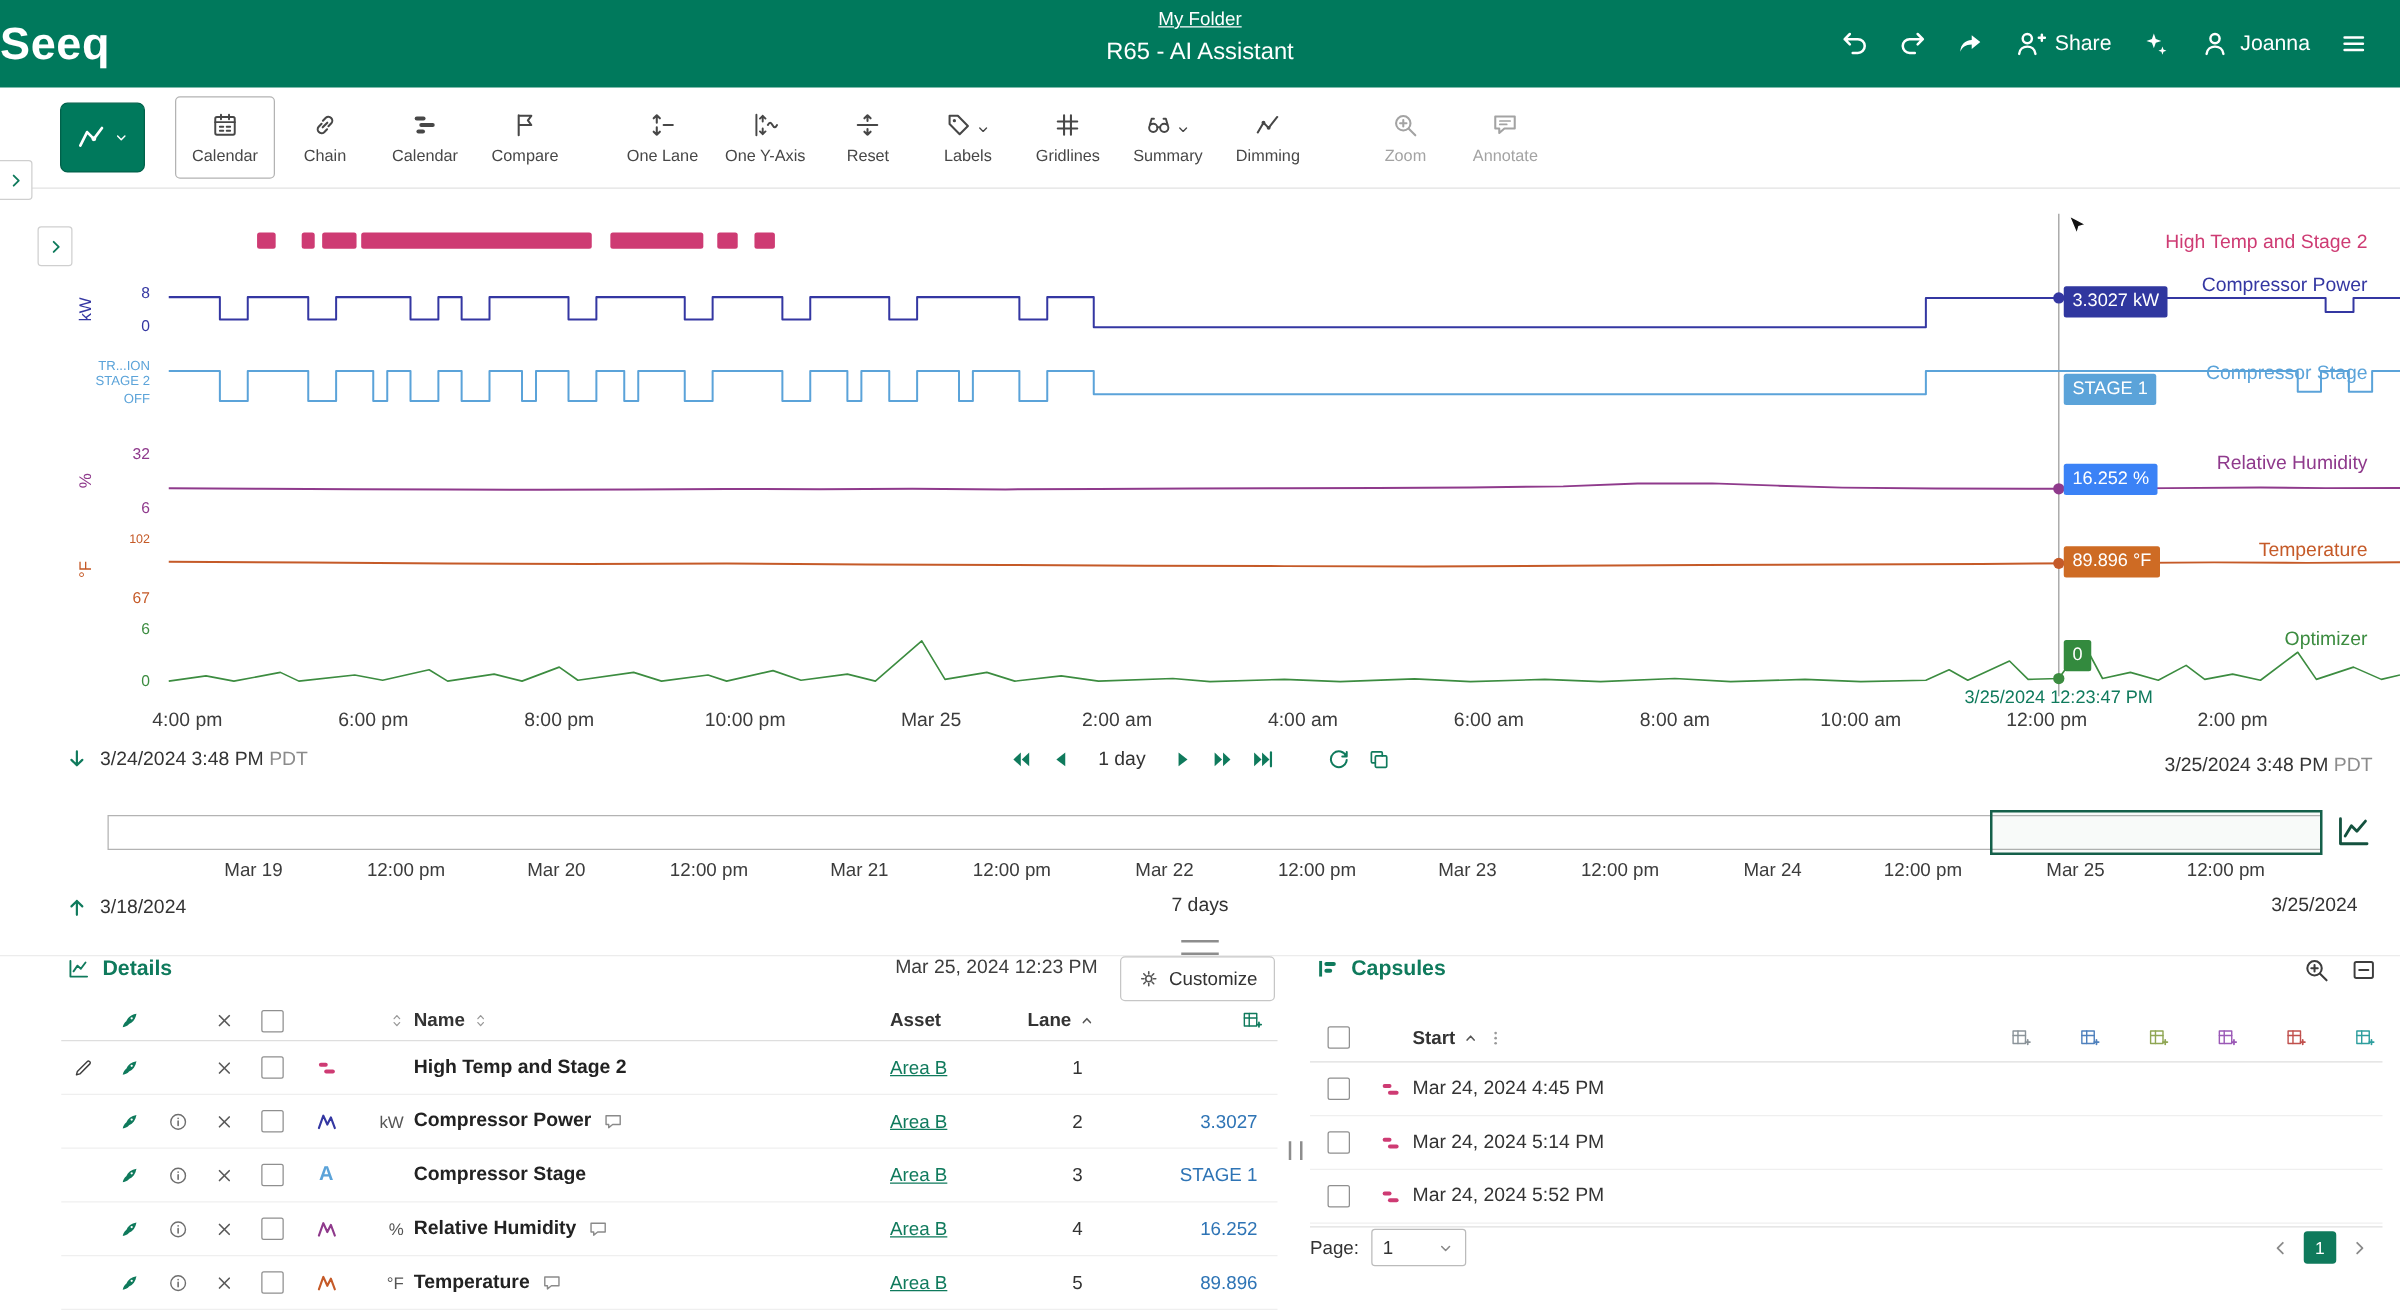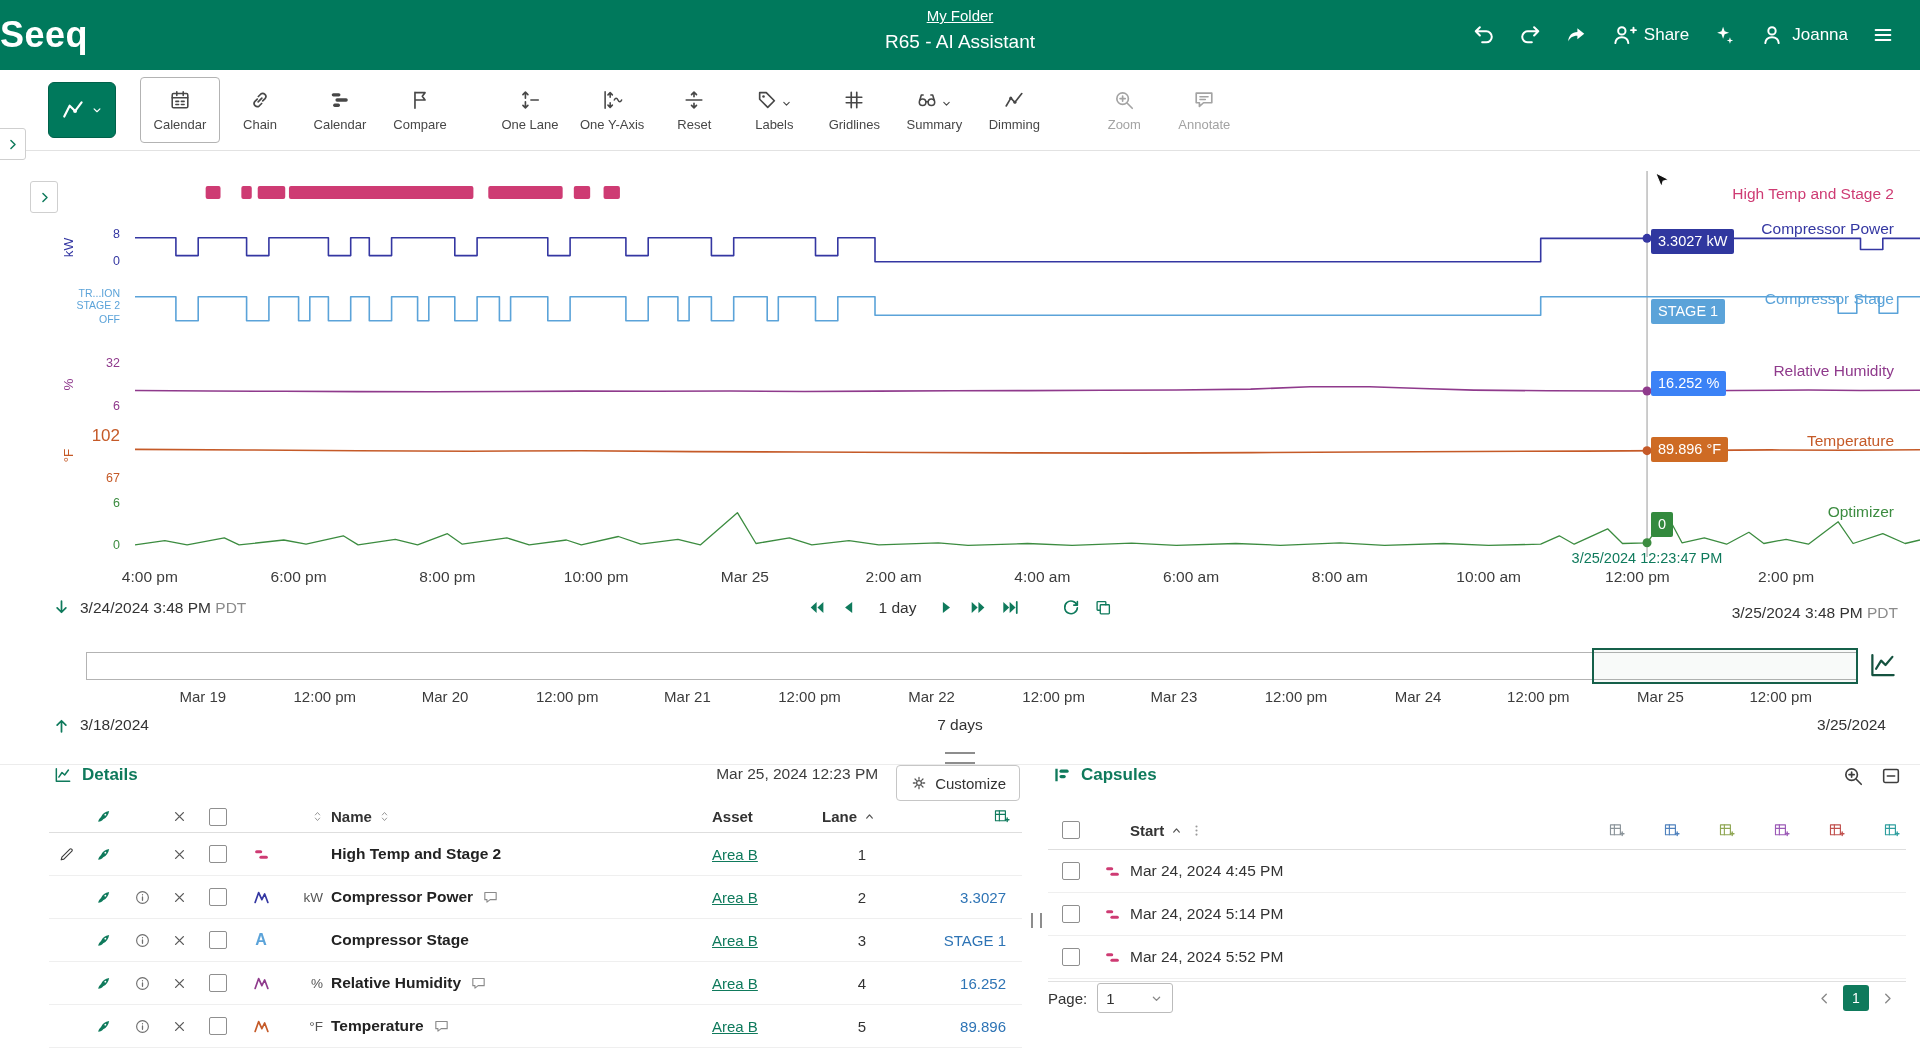--- a/index.html
+++ b/index.html
@@ -58,21 +58,21 @@
   .nav-dur{font-size:15.5px;color:#333;margin:0 7px;cursor:pointer;}
   .tz{color:#8b8b8b;}
   .nav-gap{width:16px;}
 
   
   .ovw-bar{position:absolute;top:652px;left:86px;width:1769px;height:26px;border:1px solid #b3b3b3;background:#fff;}
   .ovw-sel{position:absolute;top:-5px;bottom:-5px;border:2px solid #15604A;background:rgba(21,96,74,0.03);cursor:ew-resize;}
   .ovw-icon{position:absolute;top:650px;left:1868px;width:30px;height:30px;color:#14523F;cursor:pointer;}
   .ovw-tick{position:absolute;top:688px;width:110px;margin-left:-55px;text-align:center;font-size:15px;color:#3c3c3c;}
   .ovw-foot{position:absolute;top:716px;left:0;right:0;height:24px;font-size:15.5px;color:#333;}
-  .ovw-start{position:absolute;left:52px;display:flex;gap:9px;}
+  .ovw-start{position:absolute;left:52px;display:flex;align-items:center;gap:9px;}
   .ovw-dur{position:absolute;left:0;right:0;text-align:center;}
   .ovw-end{position:absolute;right:34px;}
 
   .split-h{position:absolute;top:752px;left:50%;transform:translateX(-50%);width:30px;height:8px;
       border-top:2px solid #8d8d8d;border-bottom:2px solid #8d8d8d;cursor:row-resize;}
 
   
   .panels{position:absolute;top:764px;left:0;right:0;bottom:0;display:flex;border-top:1px solid #ececec;padding-left:49px;background:#fff;}
   .details{width:973px;flex:0 0 auto;display:flex;flex-direction:column;}
   .vsplit{width:26px;flex:0 0 auto;position:relative;cursor:col-resize;}
@@ -393,21 +393,21 @@
       <span class="ytick" style="top: 136.812px; color: rgb(91, 163, 217); font-size: 10.5px;">TR...ION</span>
       <span class="ytick" style="top: 149.188px; color: rgb(91, 163, 217); font-size: 10.5px;">STAGE 2</span>
       <span class="ytick" style="top: 163.35px; color: rgb(91, 163, 217); font-size: 10.5px;">OFF</span>
       <div class="lane-label" style="top: 140px; color: rgb(91, 163, 217);">Compressor Stage</div>
       <div class="badge" style="top: 149px; background: rgb(91, 163, 217);">STAGE 1</div>
       <span class="ytick" style="top: 205.625px; color: rgb(143, 58, 140); font-size: 12.5px;">32</span>
       <span class="ytick" style="top: 248.625px; color: rgb(143, 58, 140); font-size: 12.5px;">6</span>
       <span class="yunit" style="top: 226.5px; color: rgb(143, 58, 140);">%</span>
       <div class="lane-label" style="top: 212px; color: rgb(143, 58, 140);">Relative Humidity</div>
       <div class="badge" style="top: 221px; background: #3b82f6;">16.252 %</div>
-      <span class="ytick" style="top: 275.625px; color: rgb(197, 90, 40); font-size: 17px;">102</span>
+      <span class="ytick" style="top: 275.625px; color: rgb(197, 90, 40); font-size: 10px;">102</span>
       <span class="ytick" style="top: 320.625px; color: rgb(197, 90, 40); font-size: 12.5px;">67</span>
       <span class="yunit" style="top: 297.5px; color: rgb(197, 90, 40);">°F</span>
       <div class="lane-label" style="top: 282px; color: rgb(197, 90, 40);">Temperature</div>
       <div class="badge" style="top: 287px; background: rgb(206, 107, 36);">89.896 °F</div>
       <span class="ytick" style="top: 345.625px; color: rgb(60, 140, 64); font-size: 12.5px;">6</span>
       <span class="ytick" style="top: 387.625px; color: rgb(60, 140, 64); font-size: 12.5px;">0</span>
       <div class="lane-label" style="top: 353px; color: rgb(60, 140, 64);">Optimizer</div>
       <div class="badge" style="top: 362px; background: rgb(51, 138, 62);">0</div>
       <span class="xtick" style="left: 149.875px;">4:00 pm</span>
       <span class="xtick" style="left: 298.625px;">6:00 pm</span>

